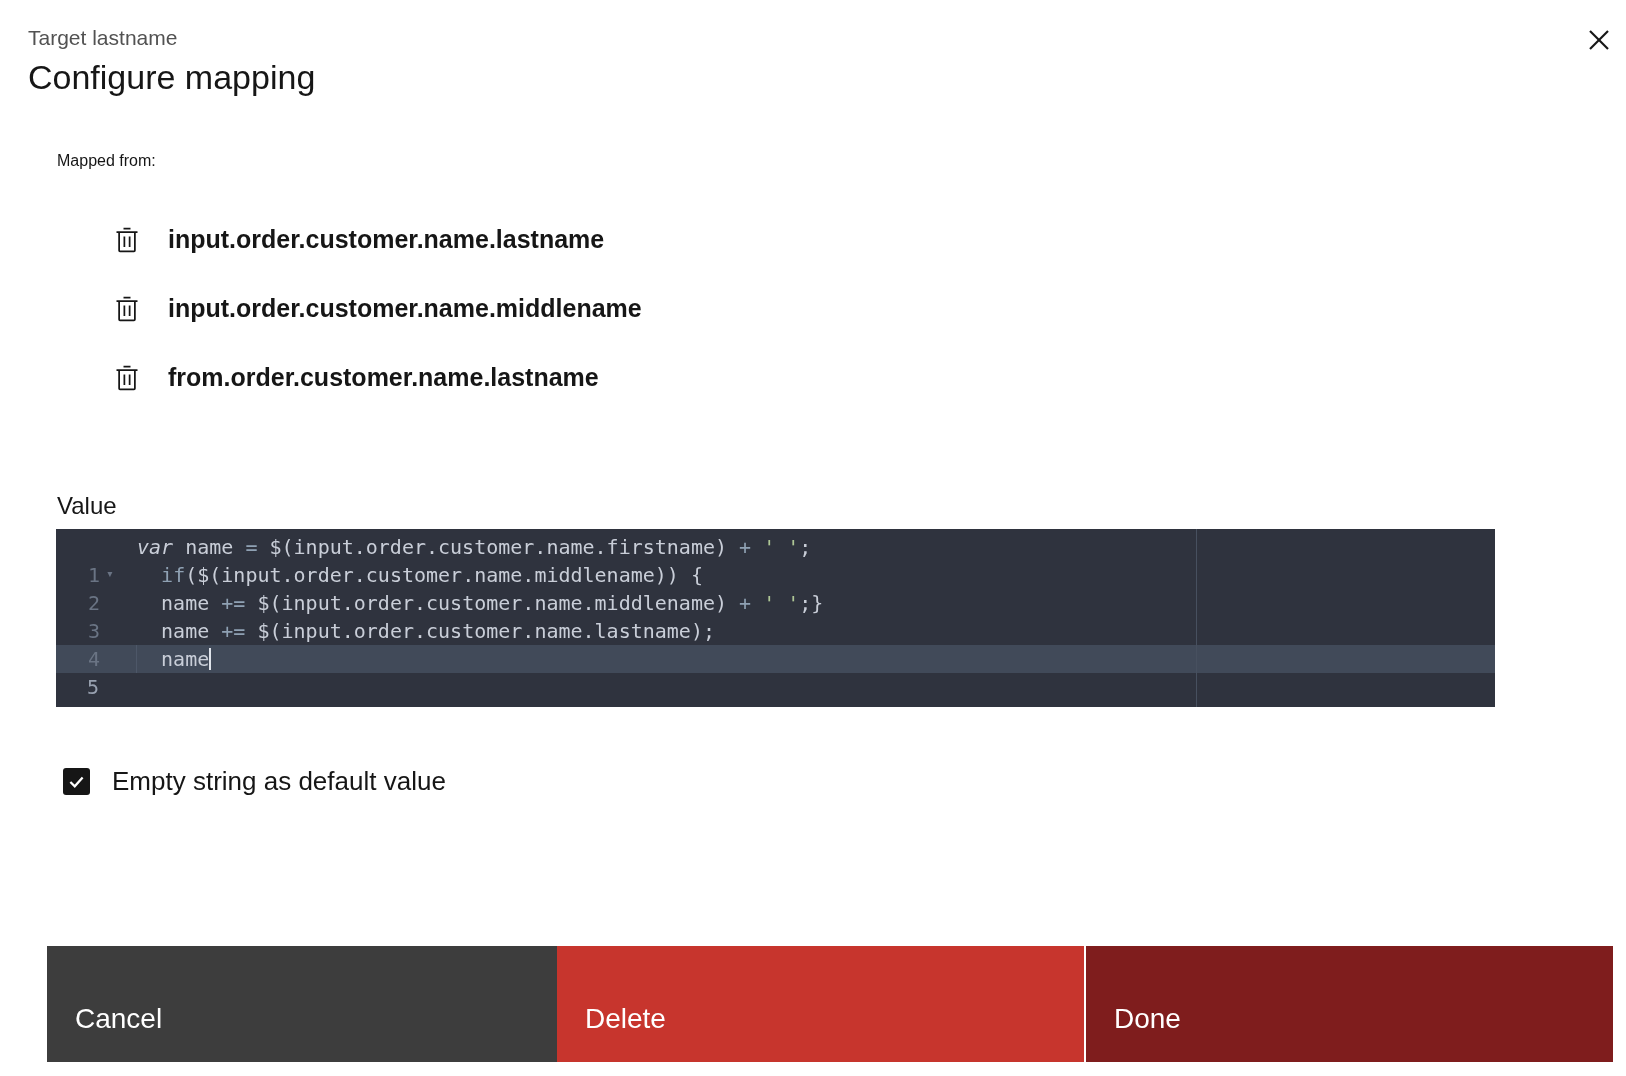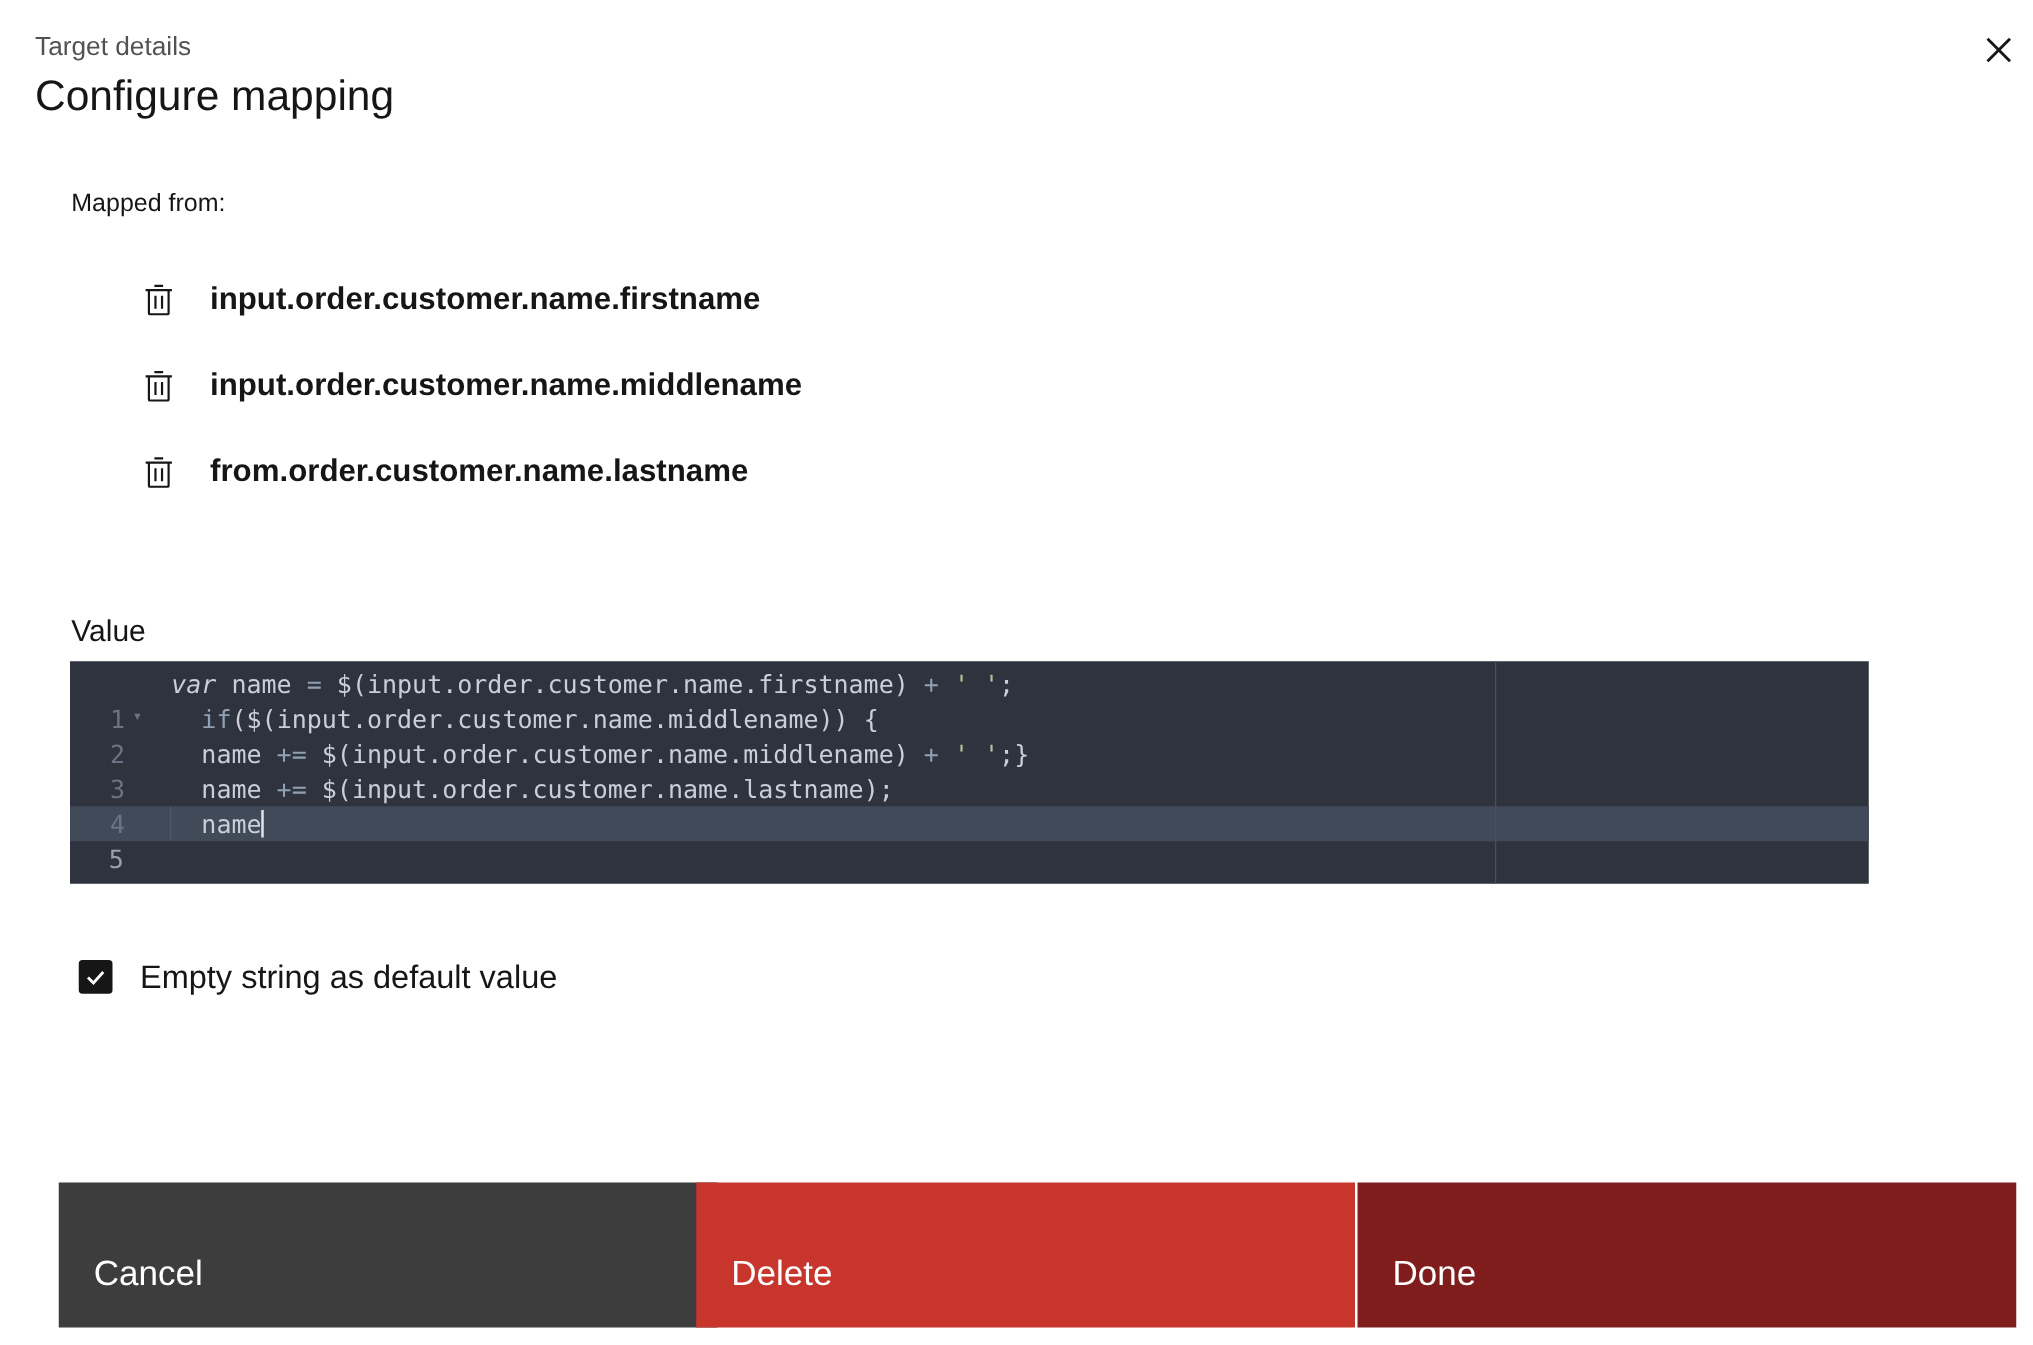--- a/index.html
+++ b/index.html
@@ -7,21 +7,21 @@
     position:relative;width:1626px;height:1076px;background:#ffffff;
     font-family:"Liberation Sans",sans-serif;color:#161616;overflow:hidden;
   }
   
   .eyebrow{position:absolute;left:28px;top:26px;font-size:21px;color:#525252;}
   .page-title{position:absolute;left:28px;top:58px;font-size:34px;font-weight:400;color:#161616;margin:0;}
   .close-btn{position:absolute;left:1577px;top:18px;width:44px;height:44px;border:0;background:transparent;
     display:flex;align-items:center;justify-content:center;cursor:pointer;padding:0;}
   .close-btn svg{width:22px;height:22px;stroke:#161616;stroke-width:2.2;}
   
-  .mapped-label{position:absolute;left:57px;top:152px;font-size:20px;color:#161616;}
+  .mapped-label{position:absolute;left:57px;top:152px;font-size:16px;color:#161616;}
   .mapped-list{position:absolute;left:112px;top:205px;width:900px;}
   .mapped-row{display:flex;align-items:center;height:69px;}
   .trash-btn{width:30px;height:30px;border:0;background:transparent;padding:0;margin-right:26px;cursor:pointer;
     display:flex;align-items:center;justify-content:center;}
   .trash-btn svg{width:28px;height:28px;fill:#161616;}
   .mapped-path{font-size:25px;font-weight:700;color:#161616;}
   
   .value-label{position:absolute;left:57px;top:492px;font-size:24px;color:#161616;}
   .editor{position:absolute;left:56px;top:529px;width:1439px;height:178px;background:#2f333e;
     font-family:"DejaVu Sans Mono",monospace;font-size:20px;padding-top:4px;box-sizing:border-box;}
@@ -51,41 +51,41 @@
     text-align:left;padding:30px 0 0 28px;box-sizing:border-box;vertical-align:top;display:block;}
   .btn-cancel{left:28px;background:#3d3d3d;margin-left:19px;}
   .btn-delete{left:557px;background:#c7352d;}
   .btn-done{left:1086px;background:#7f1d1d;}
 </style>
 </head>
 <body>
 
 <div class="page">
 
-  <div class="eyebrow">Target details</div>
+  <div class="eyebrow">Target lastname</div>
   <h1 class="page-title">Configure mapping</h1>
   <button class="close-btn">
     <svg viewBox="0 0 22 22" aria-hidden="true">
       <line x1="2" y1="2" x2="20" y2="20"></line>
         <line x1="20" y1="2" x2="2" y2="20"></line>
     </svg>
   </button>
 
   <div class="mapped-label">Mapped from:</div>
   <div class="mapped-list">
   <div class="mapped-row">
     <button class="trash-btn">
       <svg viewBox="0 0 32 32" aria-hidden="true">
         <path d="M12 12h2v12h-2z"></path>
             <path d="M18 12h2v12h-2z"></path>
         <path d="M4 6v2h2v20a2 2 0 0 0 2 2h16a2 2 0 0 0 2-2V8h2V6zM8 28V8h16v20z"></path>
         <path d="M12 2h8v2h-8z"></path>
       </svg>
     </button>
-    <span class="mapped-path">input.order.customer.name.firstname</span>
+    <span class="mapped-path">input.order.customer.name.lastname</span>
   </div>
 
   <div class="mapped-row">
     <button class="trash-btn">
       <svg viewBox="0 0 32 32" aria-hidden="true">
         <path d="M12 12h2v12h-2z"></path>
             <path d="M18 12h2v12h-2z"></path>
         <path d="M4 6v2h2v20a2 2 0 0 0 2 2h16a2 2 0 0 0 2-2V8h2V6zM8 28V8h16v20z"></path>
         <path d="M12 2h8v2h-8z"></path>
       </svg>

